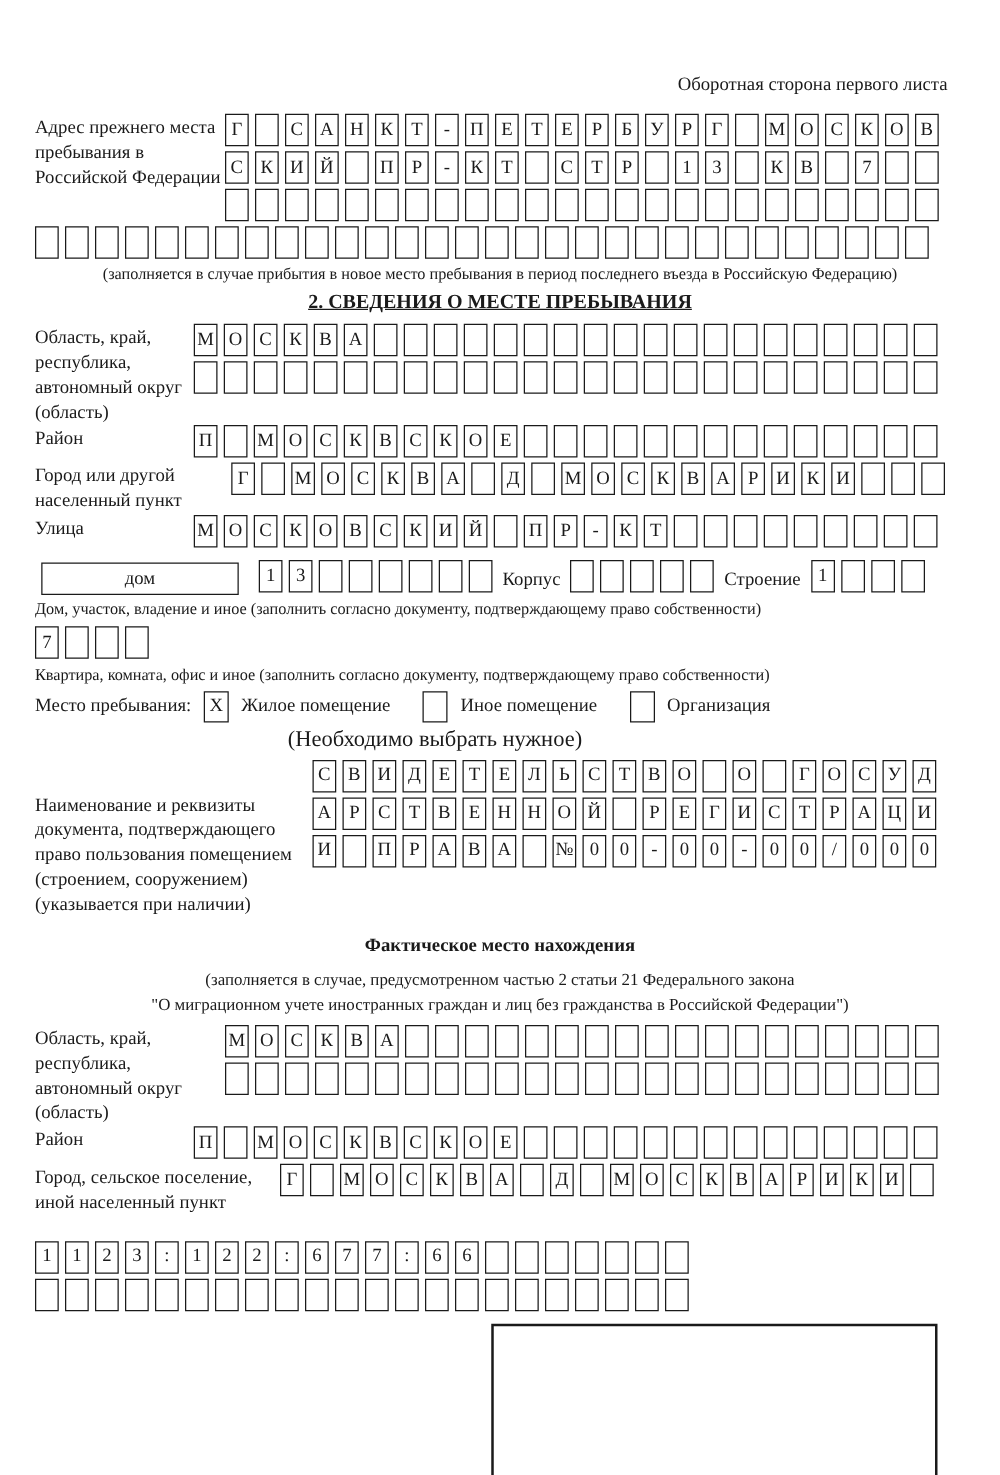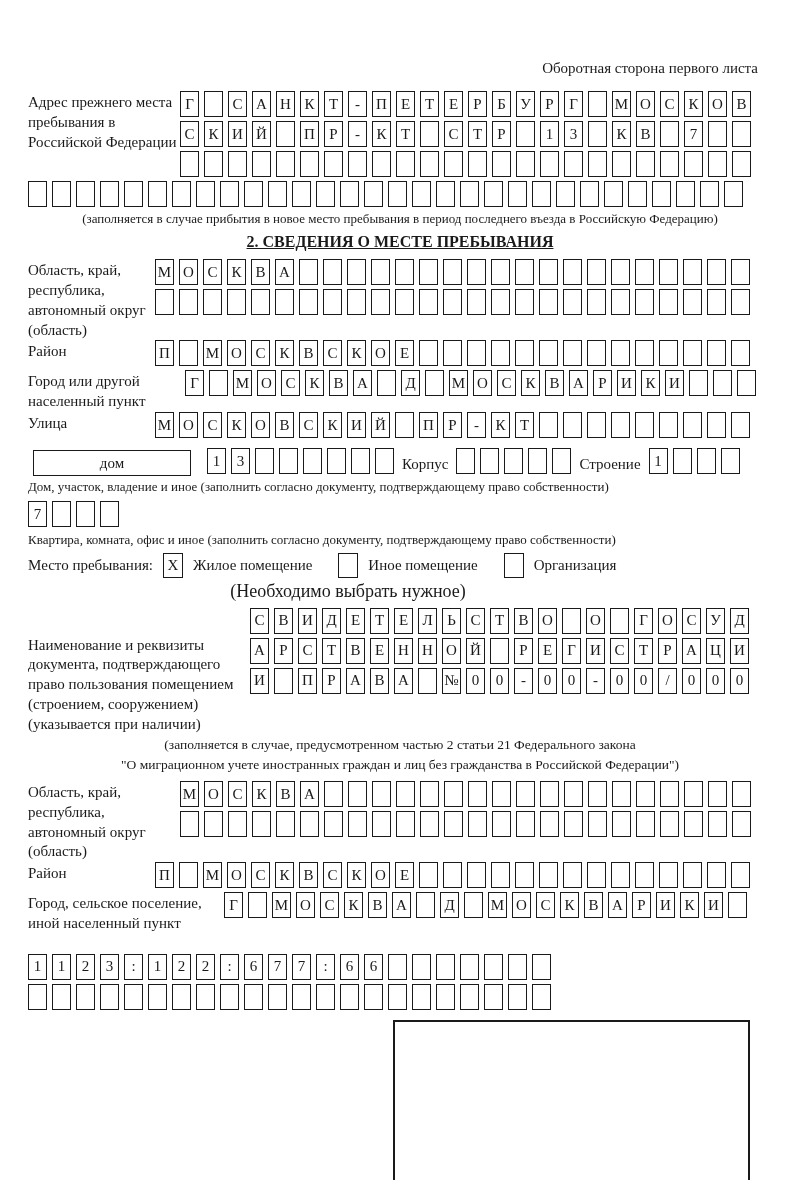--- a/index.html
+++ b/index.html
@@ -454,20 +454,21 @@
           <div class="cell">0</div>
           <div class="cell">0</div>
           <div class="cell">/</div>
           <div class="cell">0</div>
           <div class="cell">0</div>
           <div class="cell">0</div>
         </div>
     </div>
   </div>
 
+  <div class="sub-title">Фактическое место нахождения</div>
   <div class="notes">
     <div>(заполняется в случае, предусмотренном частью 2 статьи 21 Федерального закона</div>
     <div>"О миграционном учете иностранных граждан и лиц без гражданства в Российской Федерации")</div>
   </div>
 
   <div class="frow">
     <div class="flabel w152">Область, край, республика, автономный округ (область)</div>
     <div class="rows">
       <div class="cells">
           <div class="cell">М</div>

